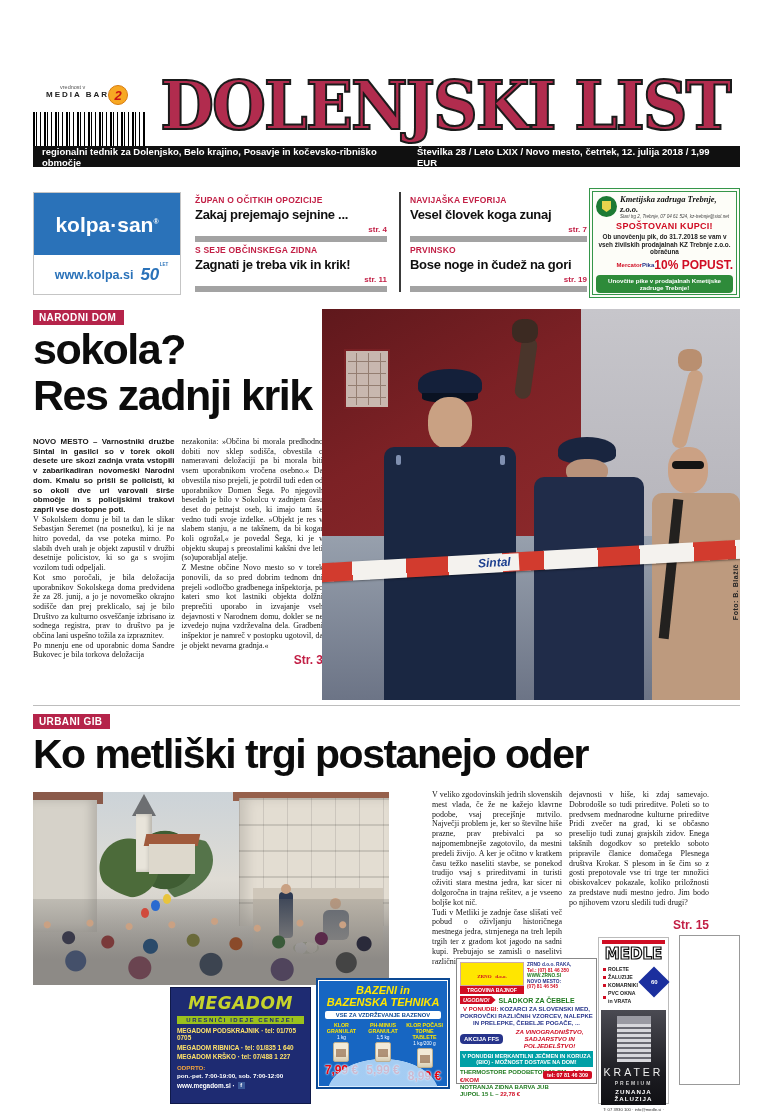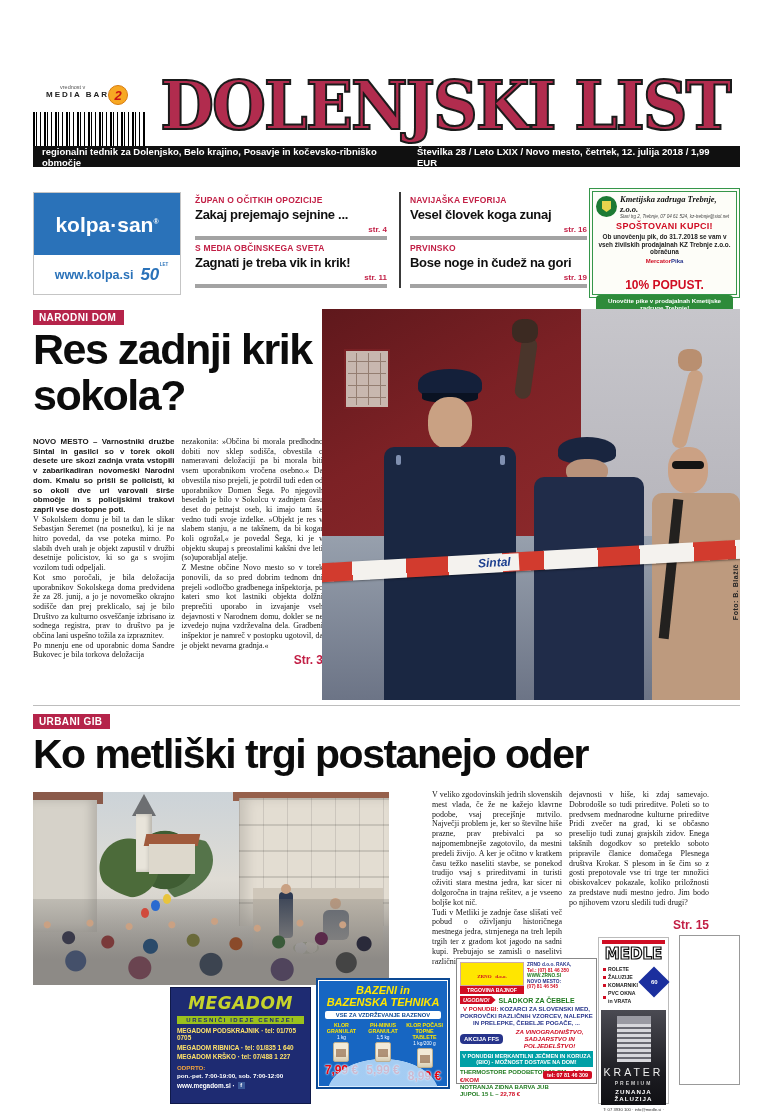--- a/index.html
+++ b/index.html
@@ -33,36 +33,36 @@
               font-weight:bold;font-size:21px;line-height:58px;letter-spacing:0;}
   .kolpa-blue sup{font-size:7px;}
   .kolpa-foot{height:39px;display:flex;align-items:center;justify-content:center;gap:7px;}
   .kolpa-url{color:#2a72b9;font-weight:bold;font-size:12.5px;}
   .kolpa-40{color:#2a72b9;font-weight:bold;font-style:italic;font-size:17px;position:relative;}
   .kolpa-40 i{position:absolute;top:-3px;right:-9px;font-size:4.5px;font-style:normal;}
 
   .tcol{width:192px;}
   .tcol1{left:195px;top:192px;}
   .tcol2{left:399px;top:192px;border-left:2px solid #3a3a3a;padding-left:9px;width:188px;}
-  .teaser{border-bottom:4px solid #a3a3a3;padding:3px 0 2px 0;}
+  .teaser{border-bottom:6px solid #a3a3a3;padding:3px 0 2px 0;}
   .teaser .kick{color:#c21f45;font-weight:bold;font-size:8.5px;letter-spacing:.2px;}
   .teaser .ttl{color:#101010;font-weight:bold;font-size:13px;letter-spacing:-.3px;margin-top:2px;}
   .teaser .pg{color:#c21f45;font-weight:bold;font-size:8px;text-align:right;margin-top:3px;}
 
   .kzad{left:589px;top:188px;width:151px;height:110px;border:4px double #35964a;background:#fdfdf8;
         padding:2px 3px;font-size:6px;}
   .kz-head{display:flex;gap:3px;align-items:center;}
   .kz-logo{width:21px;height:21px;border-radius:50%;background:#1d7a34;flex:0 0 auto;
            display:flex;align-items:center;justify-content:center;}
   .kz-logo span{display:block;width:9px;height:11px;background:#e8d44d;clip-path:polygon(0 0,100% 0,100% 70%,50% 100%,0 70%);}
   .kz-title{font-family:"Liberation Serif",serif;font-style:italic;font-weight:bold;font-size:8.5px;}
   .kz-addr{font-size:4.6px;color:#444;font-style:italic;}
   .kz-greet{color:#d00d23;font-weight:bold;text-align:center;font-size:9px;margin-top:2px;letter-spacing:.3px;}
   .kz-body{font-weight:bold;text-align:center;font-size:6.4px;line-height:7.5px;margin-top:2px;color:#222;}
-  .kz-row{display:flex;align-items:center;justify-content:flex-end;gap:14px;margin-top:2px;flex-direction:column;}
+  .kz-row{display:flex;align-items:center;justify-content:flex-end;gap:0;margin-top:2px;}
   .kz-merc{font-size:6px;font-weight:bold;color:#d00d23;}
   .kz-merc b{color:#27348b;}
   .kz-disc{color:#d00d23;font-weight:bold;font-size:12px;}
   .kz-foot{margin-top:3px;background:#2e8b3a;color:#fff;font-weight:bold;font-size:6.2px;
            text-align:center;border-radius:4px;padding:2px 1px;}
 
   
   .tag{background:#b5244a;color:#fff;font-weight:bold;font-size:10px;letter-spacing:.4px;
        padding:2px 8px 2px 6px;display:inline-block;}
   .tag1{left:33px;top:310px;}
@@ -270,31 +270,31 @@
     </div>
   </div>
 
   <div class="abs tcol tcol1">
     <div class="teaser">
       <div class="kick">ŽUPAN O OČITKIH OPOZICIJE</div>
       <div class="ttl">Zakaj prejemajo sejnine ...</div>
       <div class="pg">str. 4</div>
     </div>
     <div class="teaser">
-      <div class="kick">S MEDIA OBČINSKEGA SVETA</div>
+      <div class="kick">S SEJE OBČINSKEGA ZIDNA</div>
       <div class="ttl">Zagnati je treba vik in krik!</div>
       <div class="pg">str. 11</div>
     </div>
   </div>
 
   <div class="abs tcol tcol2">
     <div class="teaser">
       <div class="kick">NAVIJAŠKA EVFORIJA</div>
       <div class="ttl">Vesel človek koga zunaj</div>
-      <div class="pg">str. 16</div>
+      <div class="pg">str. 7</div>
     </div>
     <div class="teaser">
       <div class="kick">PRVINSKO</div>
       <div class="ttl">Bose noge in čudež na gori</div>
       <div class="pg">str. 19</div>
     </div>
   </div>
 
   <div class="abs kzad">
     <div class="kz-head">
@@ -310,22 +310,22 @@
     <div class="kz-body">Ob unovčenju pik, do 31.7.2018 se vam v vseh živilskih prodajalnah KZ Trebnje z.o.o. obračuna</div>
     <div class="kz-row">
       <span class="kz-merc"><span>Mercator</span><b>Pika</b></span>
       <span class="kz-disc">10% POPUST.</span>
     </div>
     <div class="kz-foot">Unovčite pike v prodajalnah Kmetijske zadruge Trebnje!</div>
   </div>
 
   <div class="abs tag tag1">NARODNI DOM</div>
   <div class="abs hl1">
+    <div>sokola?</div>
     <div>Res zadnji krik</div>
-    <div>sokola?</div>
   </div>
   <div class="abs body1">
     <div class="bcol">
       <p class="lead">NOVO MESTO – Varnostniki družbe Sintal in gasilci so v torek okoli desete ure skozi zadnja vrata vstopili v zabarikadiran novomeški Narodni dom. Kmalu so prišli še policisti, ki so okoli dve uri varovali širše območje in s policijskimi trakovi zaprli vse dostopne poti.</p>
       <p>V Sokolskem domu je bil ta dan le slikar Sebastjan Šeremet (na posnetku), ki je na hitro povedal, da vse poteka mirno. Po slabih dveh urah je objekt zapustil v družbi desetnije policistov, ki so ga s svojim vozilom tudi odpeljali.</p>
       <p>Kot smo poročali, je bila deložacija uporabnikov Sokolskega doma predvidena že za 28. junij, a jo je novomeško okrajno sodišče dan prej preklicalo, saj je bilo Društvo za kulturno osveščanje izbrisano iz sodnega registra, prav to društvo pa je občina lani uspešno tožila za izpraznitev.</p>
       <p>Po mnenju ene od uporabnic doma Sandre Bukovec je bila torkova deložacija</p>
     </div>
     <div class="bcol">
       <p>nezakonita: »Občina bi morala predhodno dobiti nov sklep sodišča, obvestila o nameravani deložaciji pa bi morala biti vsem uporabnikom vročena osebno.« Da obvestila niso prejeli, je potrdil tudi eden od uporabnikov Domen Šega. Po njegovih besedah je bilo v Sokolcu v zadnjem času deset do petnajst oseb, ki imajo tam še vedno tudi svoje izdelke. »Objekt je res v slabem stanju, a ne takšnem, da bi kogar koli ogrožal,« je povedal Šega, ki je v objektu skupaj s preostalimi kakšni dve leti (so)uporabljal atelje.</p>

